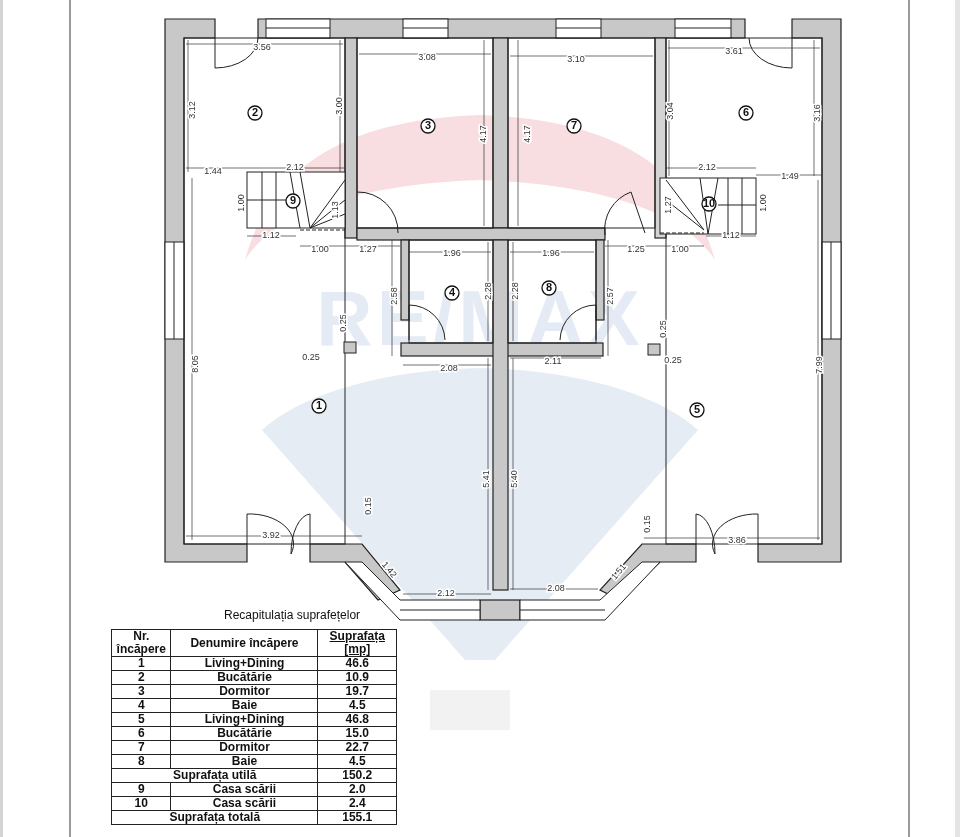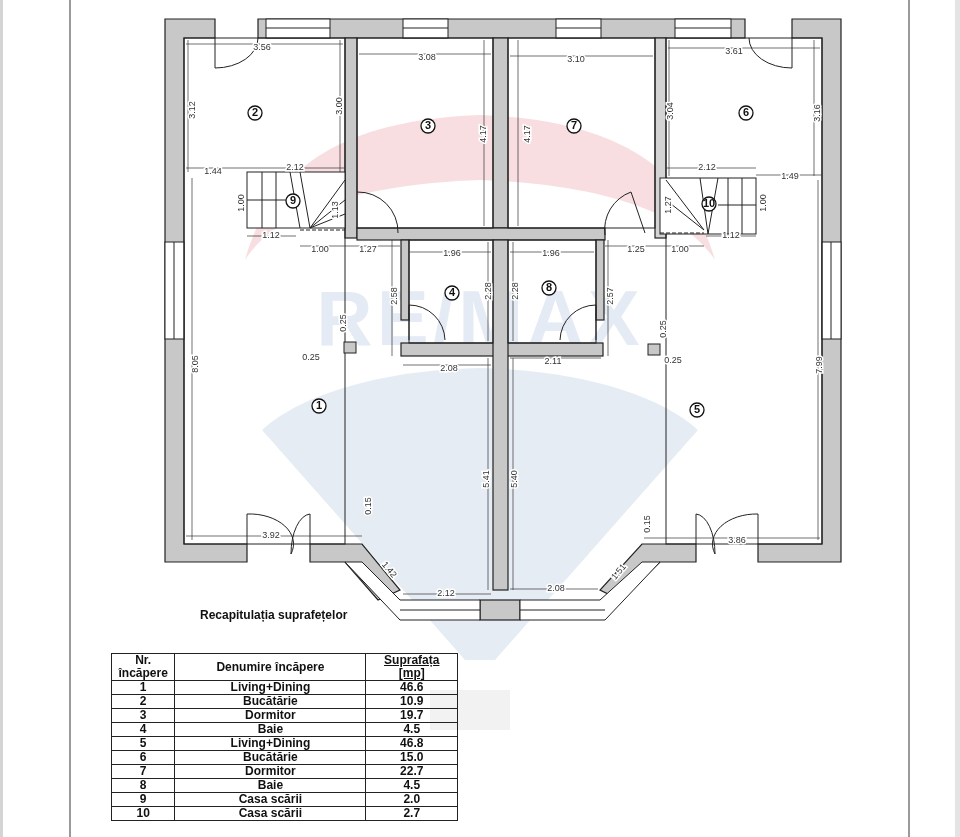--- a/index.html
+++ b/index.html
@@ -4,22 +4,22 @@
 <style>
   html,body{margin:0;padding:0;}
   body{width:960px;height:837px;position:relative;overflow:hidden;background:#ffffff;font-family:"Liberation Sans",sans-serif;}
   .edge-left{position:absolute;left:0;top:0;width:3px;height:837px;background:#d4d4d4;}
   .page-line-left{position:absolute;left:69px;top:0;width:2px;height:837px;background:#9a9a9a;}
   .page-line-right{position:absolute;left:908px;top:0;width:2px;height:837px;background:#9a9a9a;}
   .edge-right{position:absolute;left:955px;top:0;width:5px;height:837px;background:#e4e4e4;}
   svg.plan{position:absolute;left:0;top:0;}
   .dim{font-family:"Liberation Sans",sans-serif;font-size:9px;fill:#333;}
   .rnum{font-family:"Liberation Sans",sans-serif;font-size:11px;font-weight:bold;fill:#111;}
-  .table-title{position:absolute;left:200px;top:608px;font-size:12px;font-weight:bold;color:#111;}
-  table.rec{position:absolute;left:111px;top:629px;border-collapse:collapse;width:347px;font-size:12px;font-weight:bold;color:#111;margin-top:24px;}
+  .table-title{position:absolute;left:224px;top:608px;font-size:12px;font-weight:normal;color:#111;}
+  table.rec{position:absolute;left:111px;top:629px;border-collapse:collapse;width:286px;font-size:12px;font-weight:bold;color:#111;}
   table.rec td, table.rec th{border:1.5px solid #222;padding:0 2px;text-align:center;line-height:13px;}
   table.rec th{font-weight:bold;}
   table.rec th.c1{width:58px;}
   table.rec th.c2{width:185px;}
   table.rec th.c3{width:86px;text-decoration:underline;}
 </style>
 </head>
 <body>
 
 <div class="edge-left"></div>
@@ -338,23 +338,31 @@
         <td>7</td>
         <td>Dormitor</td>
         <td>22.7</td>
       </tr>
     <tr>
         <td>8</td>
         <td>Baie</td>
         <td>4.5</td>
       </tr>
     <tr>
+        <td colspan="2">Suprafața utilă</td>
+        <td>150.2</td>
+      </tr>
+    <tr>
         <td>9</td>
         <td>Casa scării</td>
         <td>2.0</td>
       </tr>
     <tr>
         <td>10</td>
         <td>Casa scării</td>
-        <td>2.7</td>
+        <td>2.4</td>
+      </tr>
+    <tr>
+        <td colspan="2">Suprafața totală</td>
+        <td>155.1</td>
       </tr>
   </tbody>
 </table>
 
 </body></html>

